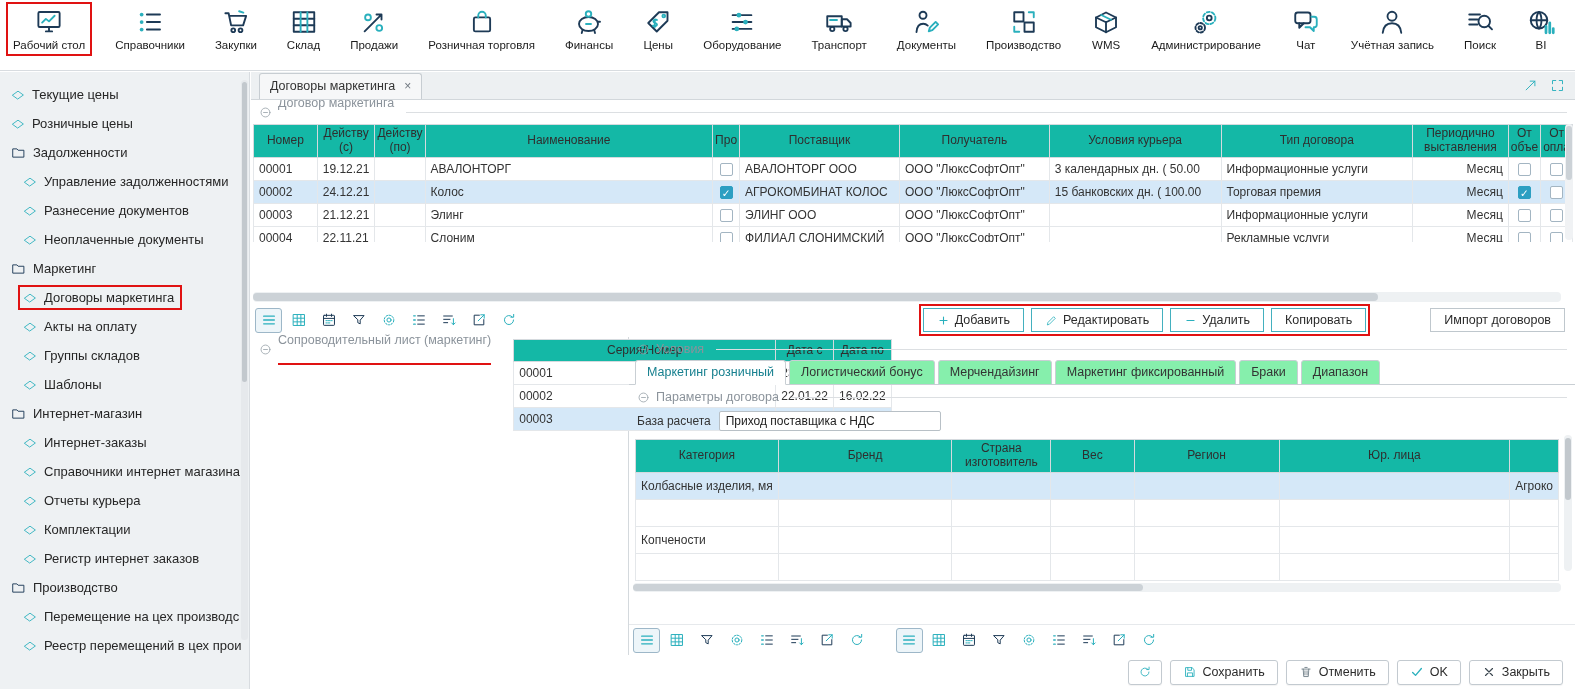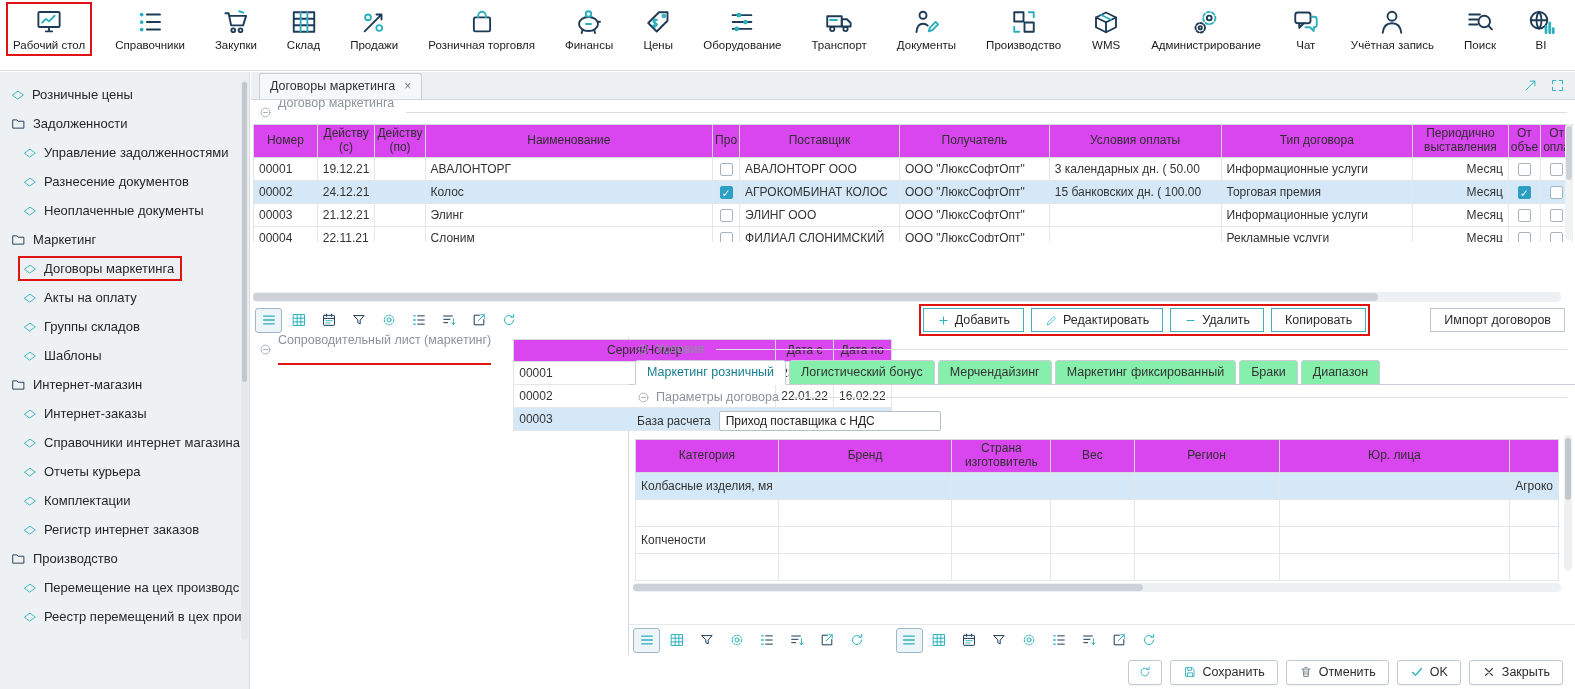--- a/index.html
+++ b/index.html
@@ -36,21 +36,21 @@
   .tabclose{color:#707880;cursor:pointer;font-size:12px;}
   .winicons{position:absolute;right:10px;top:6px;display:flex;gap:12px;}
   .winicons span{cursor:pointer;}
 
   .group-title{flex:none;display:flex;align-items:center;gap:6px;padding:4px 8px 2px 8px;
                color:#8b939b;font-size:12.5px;height:22px;box-sizing:border-box;}
   .group-title .rule{flex:1;border-top:1px solid #dcdfe2;margin-left:6px;}
   .red-underline{border-bottom:2px solid #e01212;padding-bottom:16px;}
 
   .tbl{border-collapse:collapse;table-layout:fixed;background:#fff;}
-  .tbl th{background:#d946ef;border:1px solid #d5dade;font-weight:normal;font-size:12px;color:#2f2f2f;
+  .tbl th{background:#14b8a6;border:1px solid #d5dade;font-weight:normal;font-size:12px;color:#2f2f2f;
           padding:1px 2px;height:30px;overflow:hidden;line-height:1.15;text-align:center;}
   .tbl td{border:1px solid #e4e7ea;font-size:12px;padding:1px 5px;height:20px;white-space:nowrap;
           overflow:hidden;background:#fff;}
   .tbl tr.selected td{background:#d5e8f8;}
   .tbl td.c{text-align:center;padding:1px 2px;}
   .tbl td.r{text-align:right;}
   .tbl.small th{height:19px;}
   .tbl.cond td{height:24px;}
 
   .tablewrap{flex:none;margin:2px 2px 0 2px;overflow:hidden;}
@@ -297,20 +297,30 @@
           <circle cx="10.4" cy="10.6" r="6.6"></circle>
           <path d="M3.8 10.6h13.2M10.4 4c2.6 2.6 2.6 10.6 0 13.2-2.6-2.6-2.6-10.6 0-13.2z"></path>
           <path d="M16 20.6v-5.2M19 20.6v-8M21.8 20.6v-3.4" stroke="#2ab0bd" stroke-width="2.2"></path>
         </svg>
       </span>
       <div class="nav-label">BI</div>
     </div>
   </div>
 
 <div class="sidebar" id="sidebar">
+    <div class="side-item lv0">
+      <span class="side-inner">
+        <span class="side-ic">
+          <svg width="14" height="14" viewBox="0 0 24 24" fill="none" stroke="#1d3a56" stroke-width="1.5" stroke-linecap="round" stroke-linejoin="round" style="display:block">
+            <path d="M2.8 12L12 5.4 21.2 12 12 18.6z" stroke="#2ab0bd"></path>
+          </svg>
+        </span>
+        <span>Текущие цены</span>
+      </span>
+    </div>
     <div class="side-item lv0">
       <span class="side-inner">
         <span class="side-ic">
           <svg width="14" height="14" viewBox="0 0 24 24" fill="none" stroke="#1d3a56" stroke-width="1.5" stroke-linecap="round" stroke-linejoin="round" style="display:block">
             <path d="M2.8 12L12 5.4 21.2 12 12 18.6z" stroke="#2ab0bd"></path>
           </svg>
         </span>
         <span>Розничные цены</span>
       </span>
     </div>
@@ -549,21 +559,21 @@
         </colgroup>
         <thead>
           <tr>
             <th>Номер</th>
             <th>Действу (с)</th>
             <th>Действу (по)</th>
             <th>Наименование</th>
             <th>Про</th>
             <th>Поставщик</th>
             <th>Получатель</th>
-            <th>Условия оплаты</th>
+            <th>Условия курьера</th>
             <th>Тип договора</th>
             <th>Периодично выставления</th>
             <th>От объе</th>
             <th>От опла</th>
           </tr>
         </thead>
         <tbody>
           <tr>
             <td>00001</td>
             <td>19.12.21</td>

